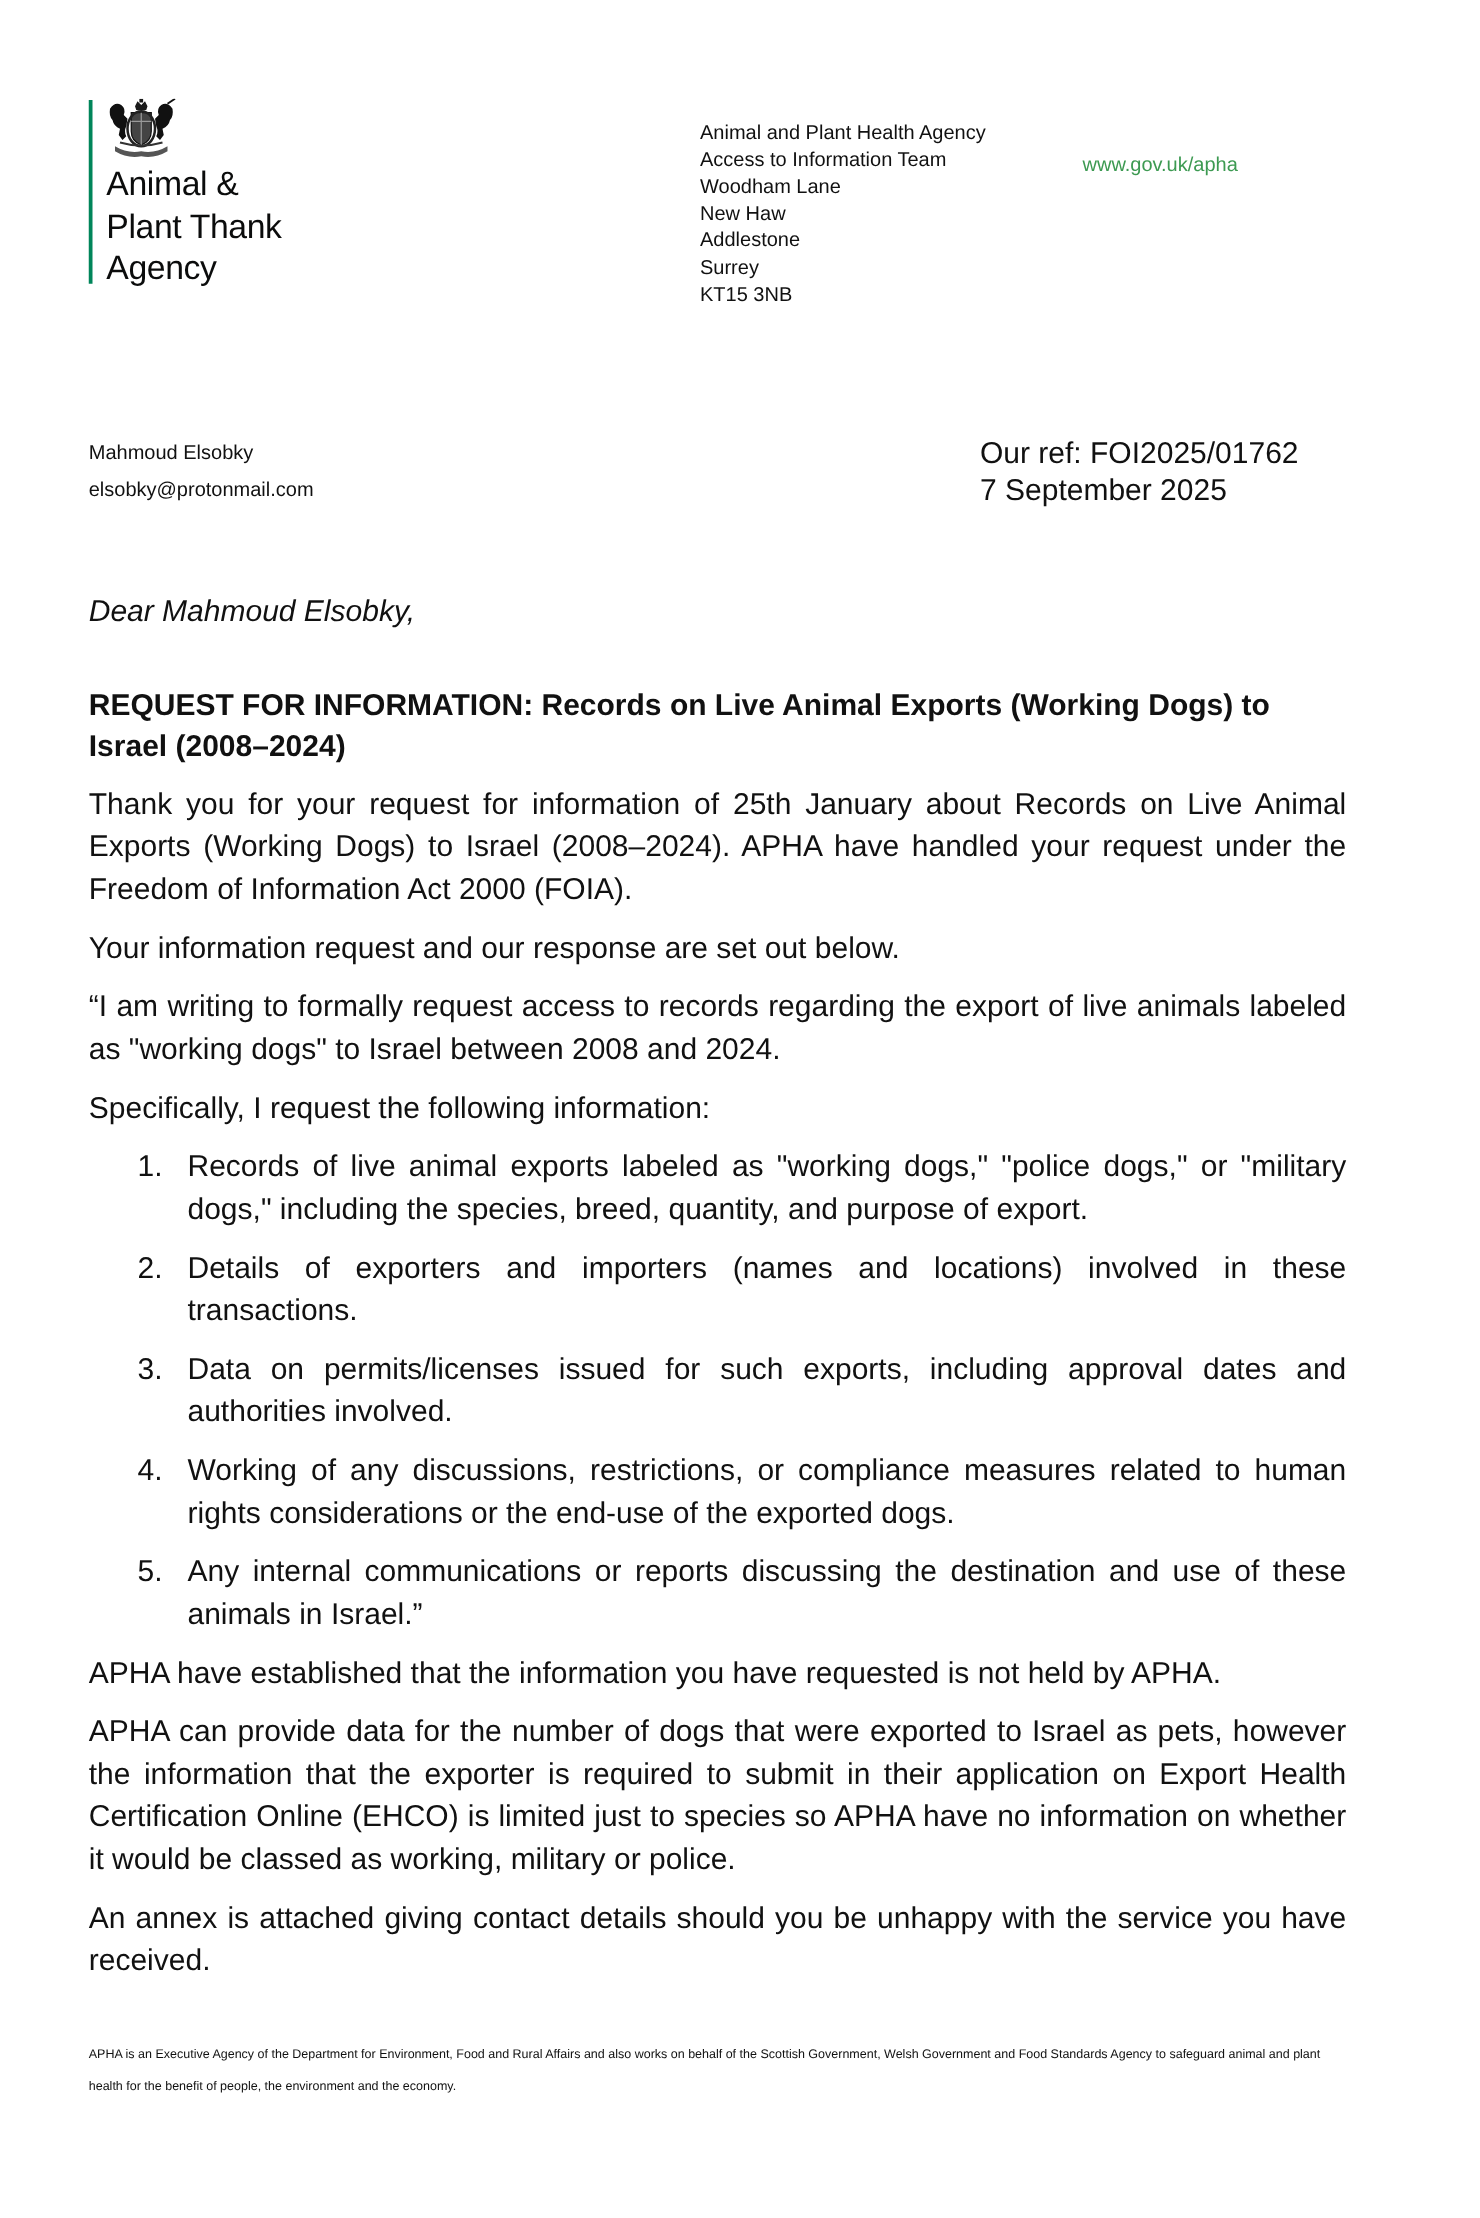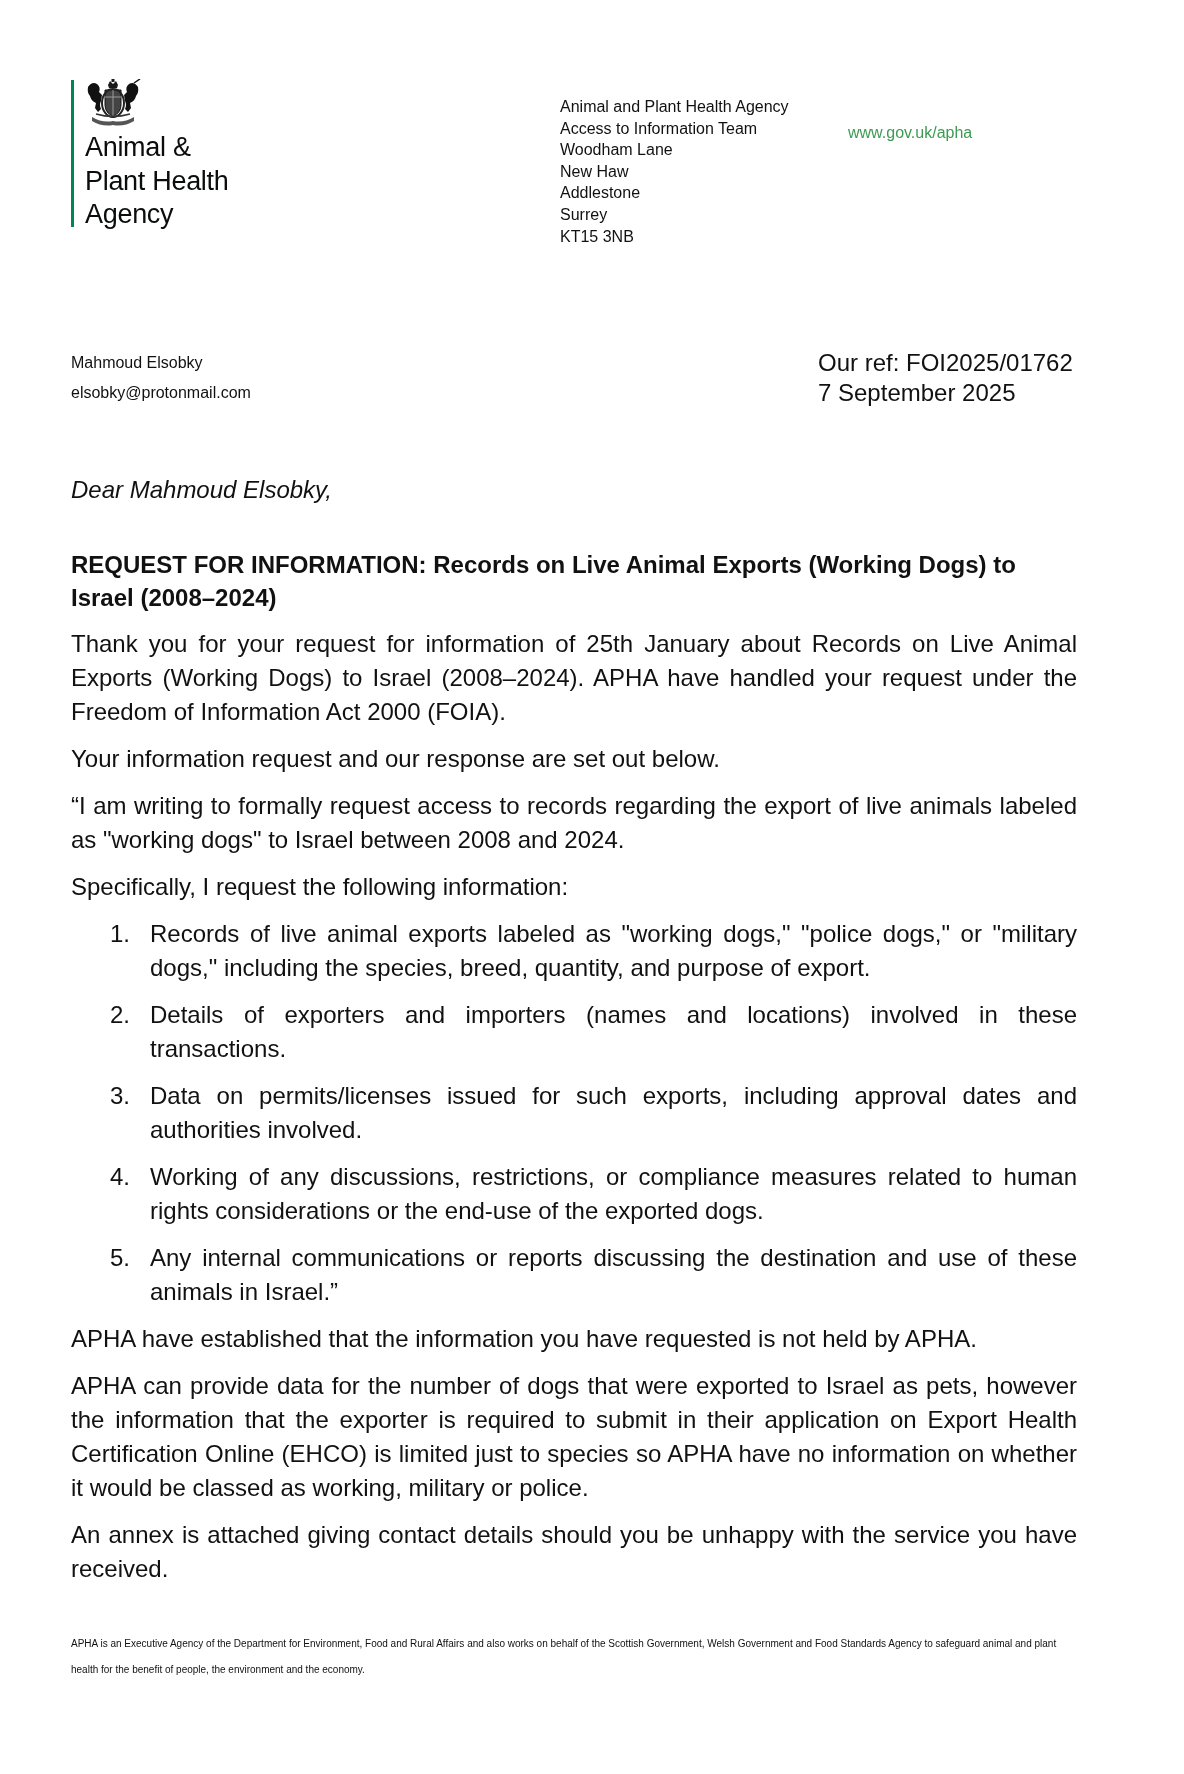--- a/index.html
+++ b/index.html
@@ -11,25 +11,25 @@
 
   
   .logo-bar { left: 71px; top: 80px; width: 3px; height: 147px; background: #00855a; }
   .crest { left: 84px; top: 79px; width: 58px; height: 48px; }
   .logo-text { left: 85px; top: 131px; font-size: 27px; line-height: 33.5px; color: #0b0c0c; letter-spacing: -0.3px; }
   .logo-text div { white-space: nowrap; }
 
   
   .address { left: 560px; top: 96px; font-size: 16px; line-height: 21.6px; color: #111; }
   .address div { white-space: nowrap; }
-  .url { left: 848px; top: 124px; font-size: 16px; color: #3d9a52; white-space: nowrap; }
+  .url { left: 866px; top: 124px; font-size: 16px; color: #3d9a52; white-space: nowrap; }
 
   
   .recipient { left: 71px; top: 348px; font-size: 16px; line-height: 30px; }
-  .ref { left: 818px; top: 348px; font-size: 24px; line-height: 30px; }
+  .ref { left: 784px; top: 348px; font-size: 24px; line-height: 30px; }
   .recipient div, .ref div { white-space: nowrap; }
 
   .salutation { left: 71px; top: 475px; font-size: 24px; line-height: 30px; white-space: nowrap; font-style: italic; }
 
   
   .body { left: 71px; top: 548px; width: 1006px; font-size: 24px; line-height: 34px; }
   .body p { margin: 0 0 13px 0; text-align: justify; }
   .heading { font-weight: bold; text-align: left !important; line-height: 33px; margin-bottom: 13px !important; }
   .body ol { margin: 0 0 13px 0; padding: 0; list-style: none; }
   .body ol li { position: relative; padding-left: 79px; margin-bottom: 13px; text-align: justify; }
@@ -58,21 +58,21 @@
     <path d="M54 8 Q50 2 45 5 Q41 8 43 13 L40 16 L41 22 Q43 26 41 30 L44 33 L47 29 L46 24 Q51 22 52 17 Q55 14 54 8 Z" fill="#111"></path>
     <path d="M50 4 L56 0" stroke="#111" stroke-width="1.5"></path>
 
     <path d="M8 38 Q18 44 29 42 Q40 44 50 38 L50 42 Q40 48 29 46 Q18 48 8 42 Z" fill="#555"></path>
 
     <path d="M12 35 Q29 40 46 35" stroke="#333" stroke-width="1.5" fill="none"></path>
   </svg>
 </div>
 <div class="abs logo-text">
   <div>Animal &amp;</div>
-  <div>Plant Health</div>
+  <div>Plant Thank</div>
   <div>Agency</div>
 </div>
 
 <div class="abs address">
   <div>Animal and Plant Health Agency</div>
   <div>Access to Information Team</div>
   <div>Woodham Lane</div>
   <div>New Haw</div>
   <div>Addlestone</div>
   <div>Surrey</div>

